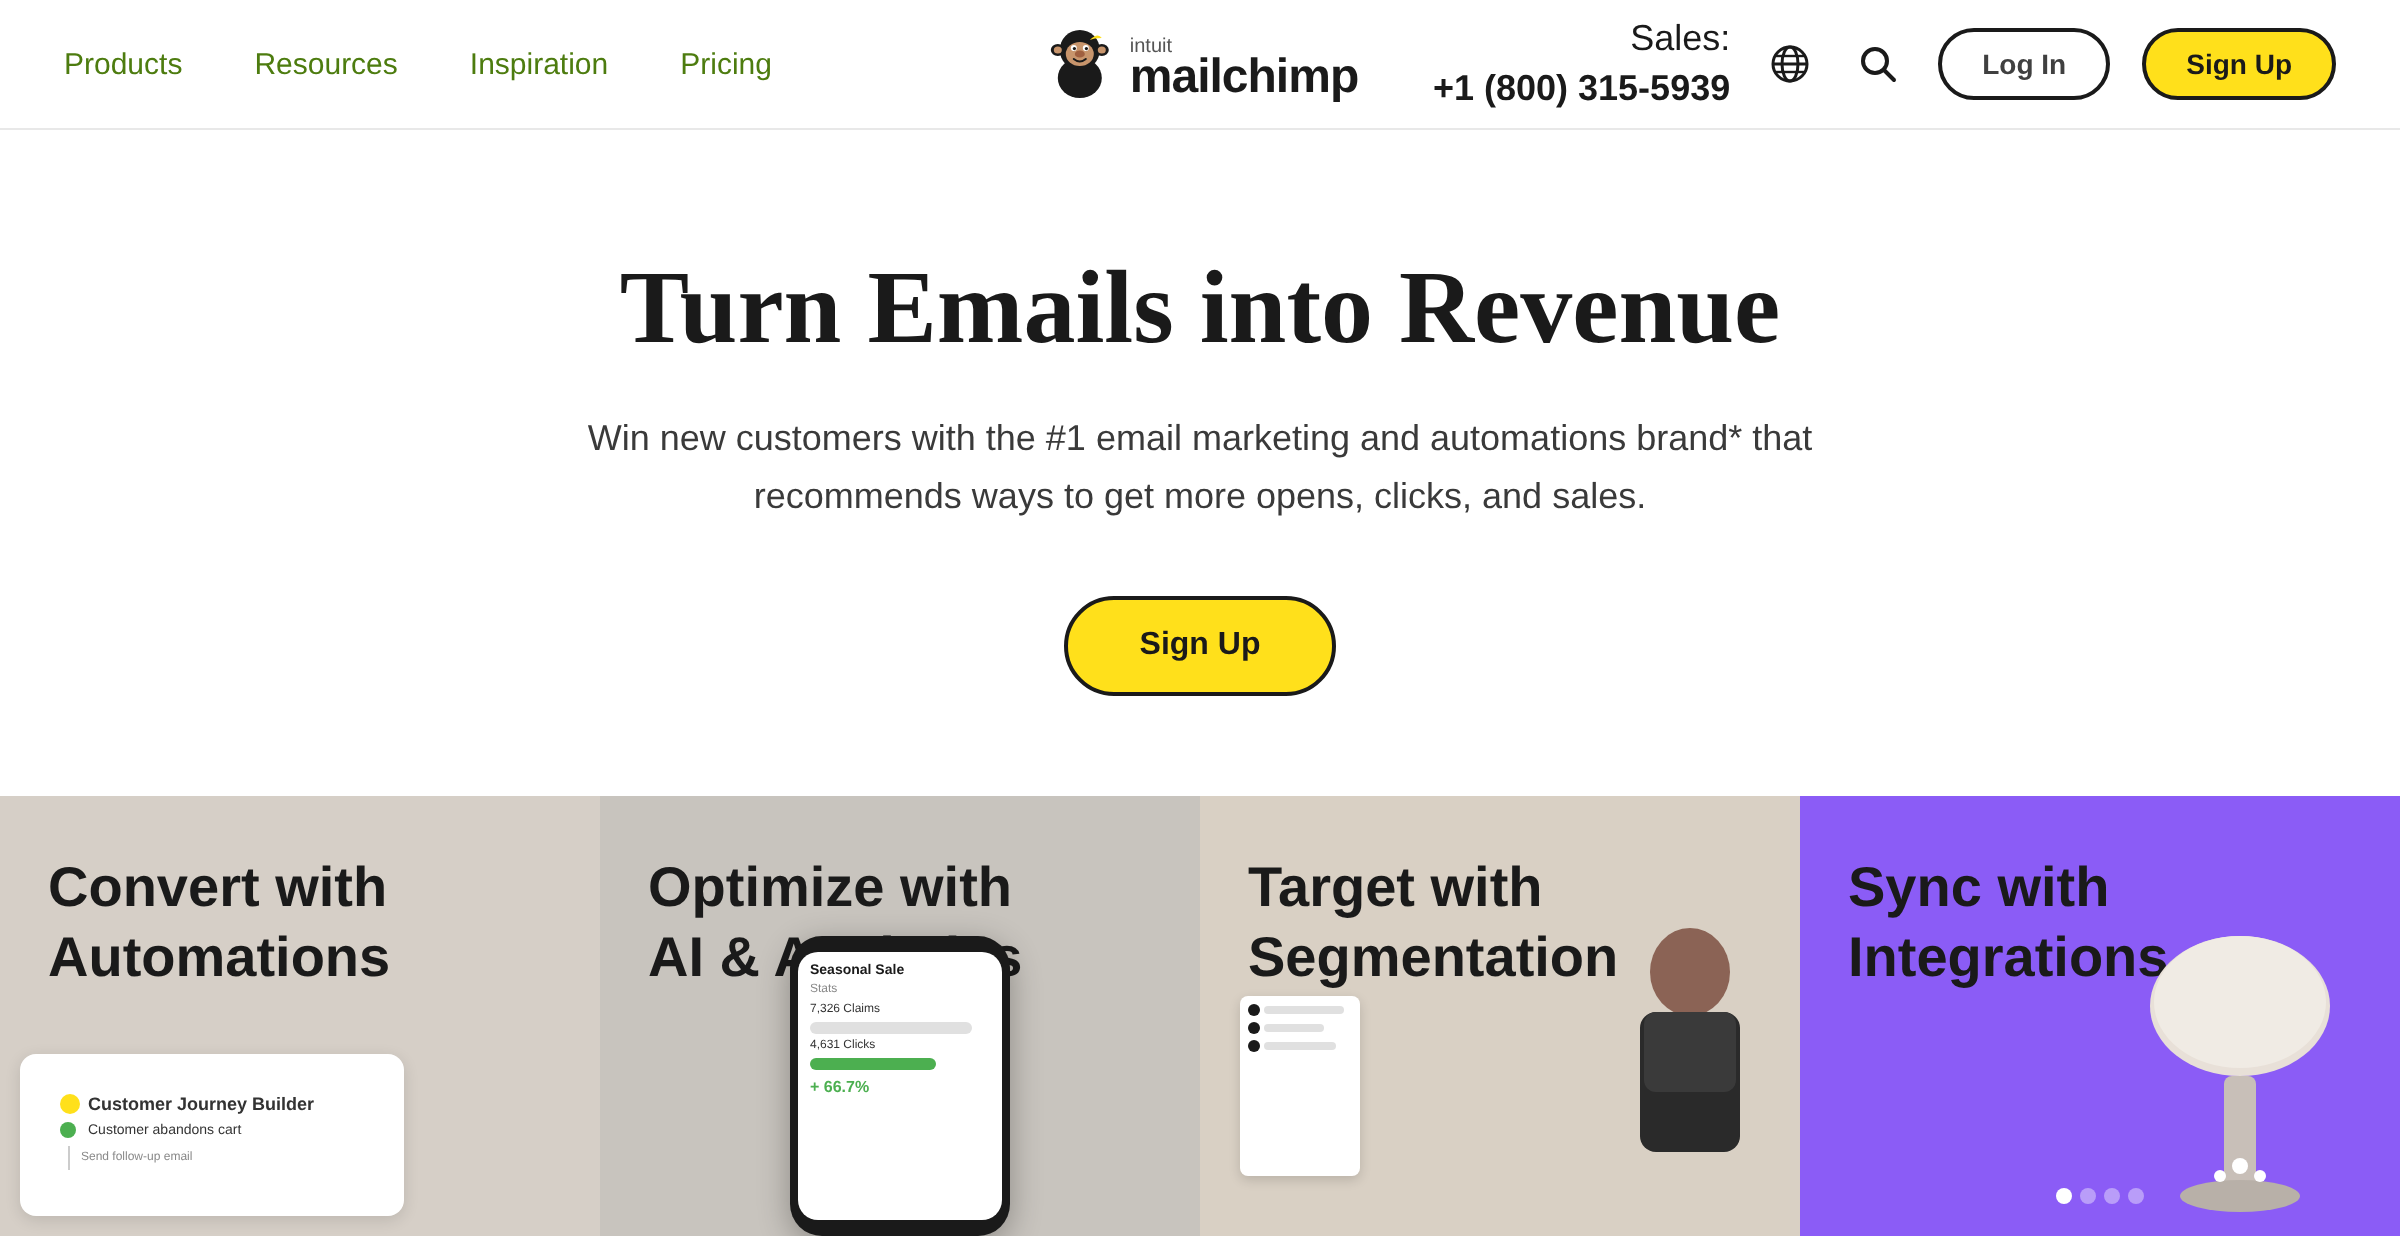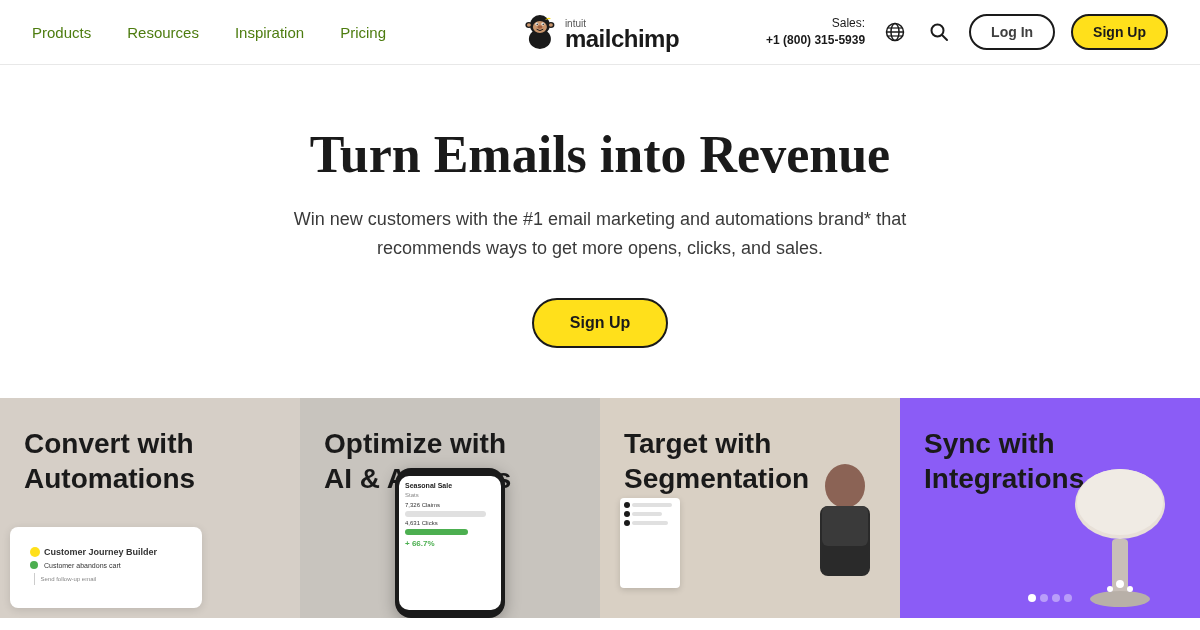--- a/index.html
+++ b/index.html
@@ -43,21 +43,21 @@
       gap: 6px;
     }
     
     .nav-right {
       display: flex;
       align-items: center;
       gap: 16px;
     }
     .sales-info {
       text-align: right;
-      font-size: 12px;
+      font-size: 18px;
       color: #1a1a1a;
       line-height: 1.4;
     }
     .sales-info .sales-label { font-weight: 400; }
     .sales-info .sales-phone { font-weight: 600; }
     .globe-icon, .search-icon {
       width: 28px;
       height: 28px;
       display: flex;
       align-items: center;

